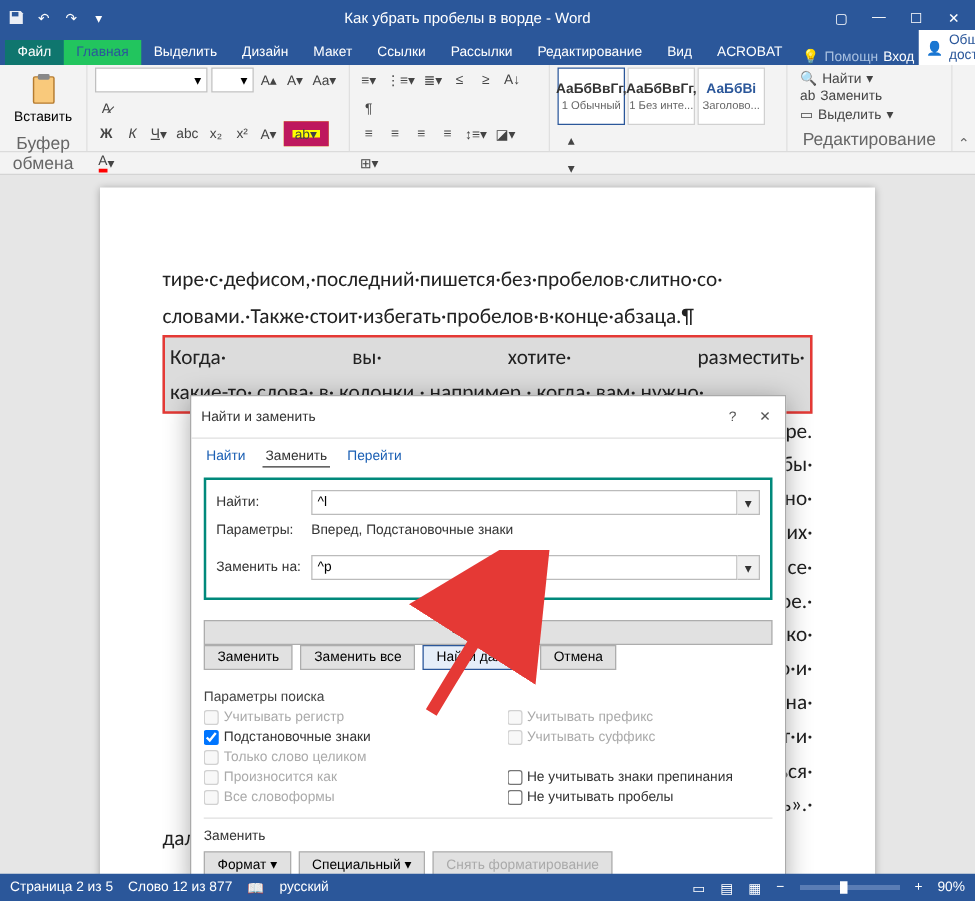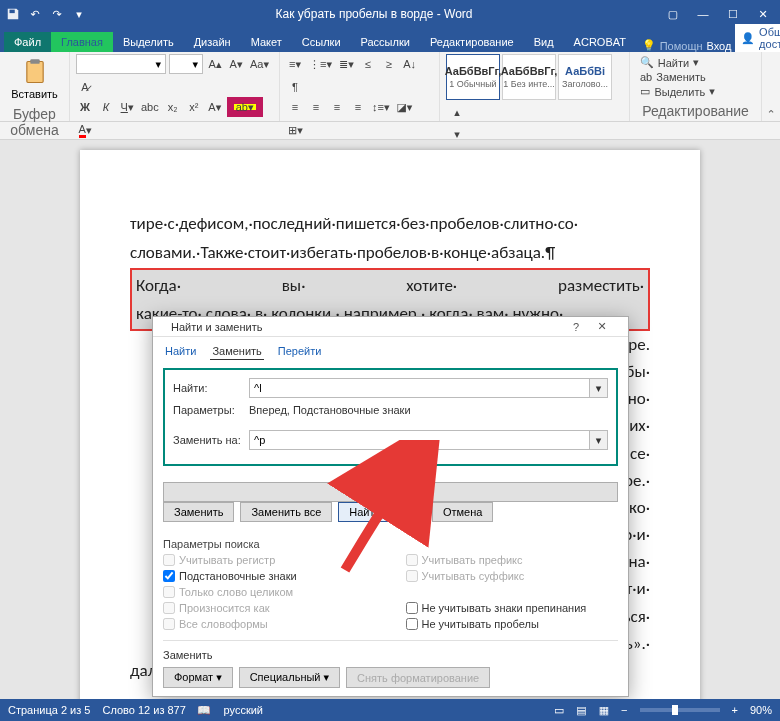--- a/index.html
+++ b/index.html
@@ -47,21 +47,21 @@
 .page .spaced { display: flex; justify-content: space-between; }
 
 
 .statusbar { position: absolute; bottom: 0; left: 0; right: 0; height: 22px; background: #2b579a; color: #fff; display: flex; align-items: center; justify-content: space-between; padding: 0 8px; font-size: 11px; }
 .statusbar .left, .statusbar .right { display: flex; align-items: center; gap: 12px; }
 .zoom-slider { width: 80px; height: 4px; background: #5a7db5; position: relative; }
 .zoom-slider::after { content: ""; position: absolute; left: 40%; top: -3px; width: 6px; height: 10px; background: #fff; }
 
 
 .dialog { position: absolute; left: 152px; top: 316px; width: 477px; background: #fff; border: 1px solid #aaa; box-shadow: 0 4px 20px rgba(0,0,0,0.35); font-size: 11px; color: #333; }
-.dlg-title { height: 20px; display: flex; align-items: center; justify-content: space-between; padding: 0 18px; border-bottom: 1px solid #e0e0e0; }
+.dlg-title { height: 34px; display: flex; align-items: center; justify-content: space-between; padding: 0 8px; border-bottom: 1px solid #e0e0e0; }
 .dlg-title .right { display: flex; gap: 10px; }
 .dlg-close, .dlg-help { width: 16px; height: 16px; display: inline-flex; align-items: center; justify-content: center; color: #555; }
 .dlg-tabs { display: flex; gap: 12px; padding: 6px 10px 0 10px; }
 .dlg-tab { padding: 2px 2px; border-bottom: 1px solid transparent; color: #1a5fb4; cursor: pointer; }
 .dlg-tab.active { border-bottom: 1px solid #333; color: #333; }
 .dlg-body { padding: 8px 10px; }
 .dlg-green { border: 2px solid #00897b; padding: 8px 8px; margin-bottom: 10px; }
 .dlg-row { display: flex; align-items: center; margin-bottom: 6px; gap: 6px; }
 .dlg-row label { width: 70px; }
 .dlg-input { flex: 1; border: 1px solid #bbb; height: 20px; padding: 0 4px; font-size: 11px; }

